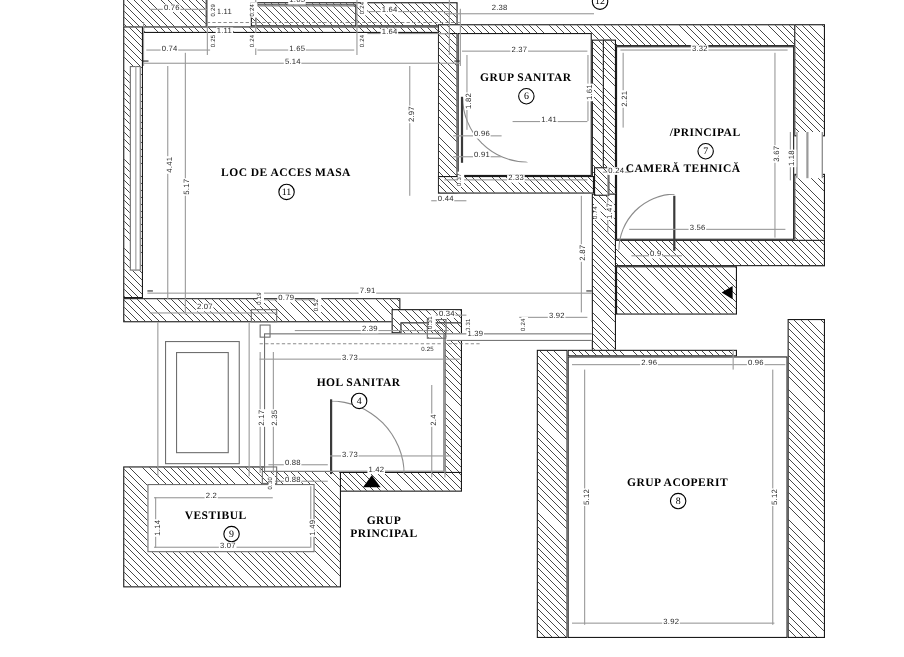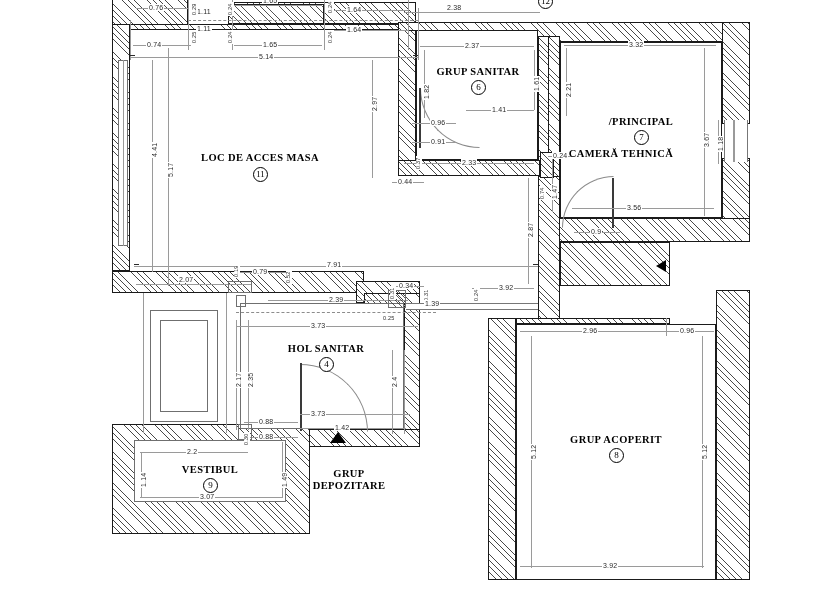--- a/index.html
+++ b/index.html
@@ -255,28 +255,28 @@
   <div class="rlabel" style="left:408px;top:66px;width:140px;">GRUP SANITAR</div>
   <div class="rnum" style="left:471px;top:80px;">6</div>
 
   <div class="rlabel" style="left:556px;top:104px;width:130px;margin-top:44px;">CAMERĂ TEHNICĂ</div>
   <div class="rlabel" style="left:576px;top:116px;width:130px;">/PRINCIPAL</div>
   <div class="rnum" style="left:634px;top:130px;">7</div>
 
   <div class="rlabel" style="left:546px;top:434px;width:140px;">GRUP ACOPERIT</div>
   <div class="rnum" style="left:609px;top:448px;">8</div>
 
-  <div class="rlabel" style="left:150px;top:464px;width:120px;">VESTIBUL</div>
+  <div class="rlabel" style="left:136px;top:464px;width:120px;">VESTIBUL</div>
   <div class="rnum" style="left:203px;top:478px;">9</div>
 
   <div class="rlabel" style="left:266px;top:343px;width:120px;">HOL SANITAR</div>
   <div class="rnum" style="left:319px;top:357px;">4</div>
 
   <div class="rlabel" style="left:306px;top:468px;width:86px;">GRUP</div>
-  <div class="rlabel" style="left:306px;top:480px;width:86px;">DEPOZITARE</div>
+  <div class="rlabel" style="left:306px;top:480px;width:86px;">PRINCIPAL</div>
 
   <div class="rnum" style="left:538px;top:-6px;">12</div>
 
   <div class="dim" style="left:148px;top:4px;">0.76</div>
   <div class="dim" style="left:146px;top:41px;">0.74</div>
   <div class="dim" style="left:196px;top:8px;">1.11</div>
   <div class="dim" style="left:196px;top:25px;">1.11</div>
   <div class="dim" style="left:262px;top:-3px;">1.65</div>
   <div class="dim" style="left:262px;top:41px;">1.65</div>
   <div class="dim" style="left:346px;top:6px;">1.64</div>

